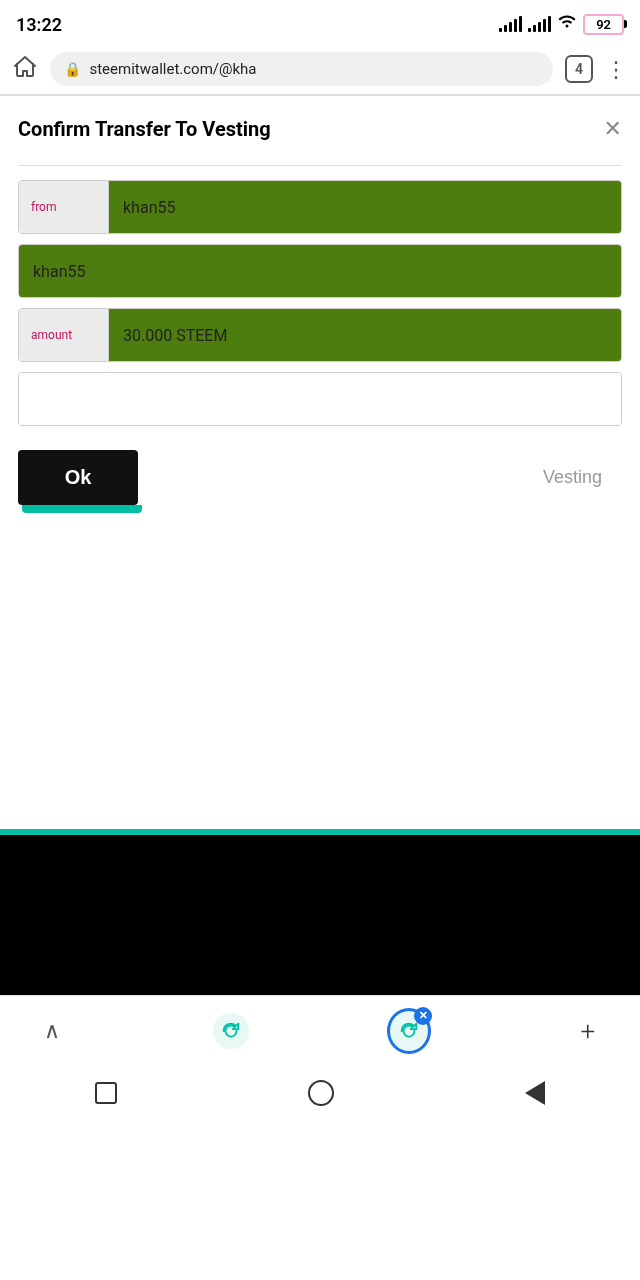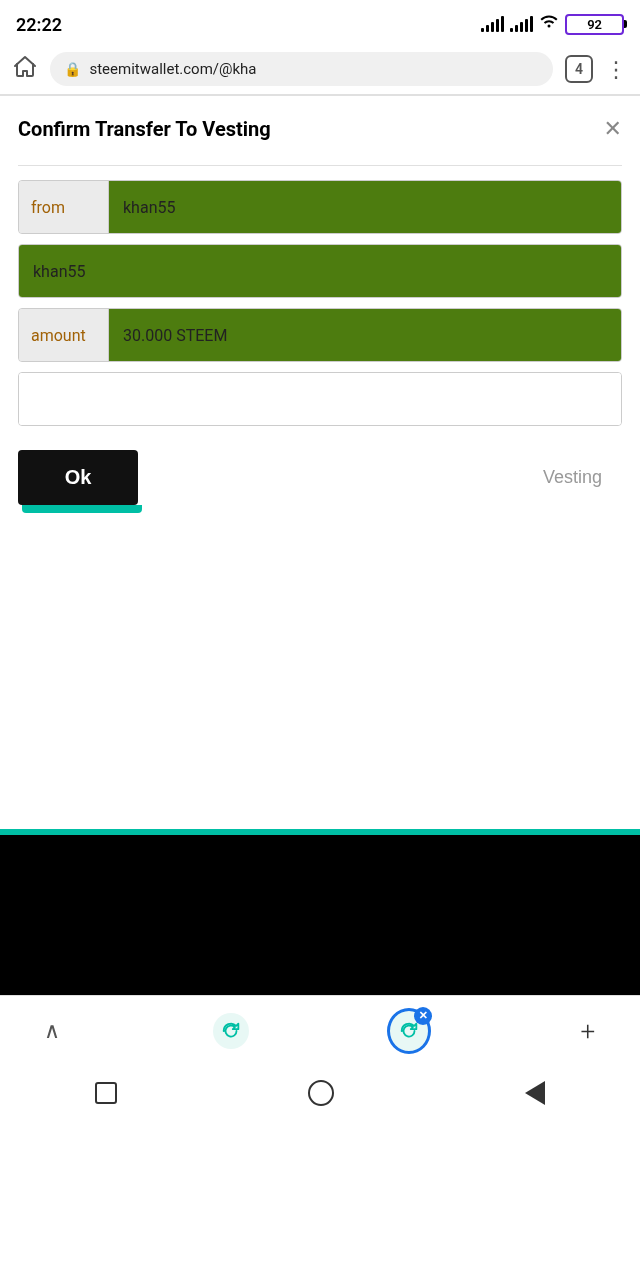--- a/index.html
+++ b/index.html
@@ -41,23 +41,23 @@
       background: #000;
       width: 3px;
       border-radius: 1px;
     }
     .battery-icon {
       display: inline-flex;
       align-items: center;
       gap: 1px;
       font-size: 13px;
       font-weight: 600;
-      border: 2px solid #6d28d9;
+      border: 2px solid #f9a8d4;
       border-radius: 4px;
-      padding: 1px 20px;
+      padding: 1px 11px;
       position: relative;
       text-align: right;
     }
     .battery-icon::after {
       content: '';
       width: 3px;
       height: 8px;
       background: #000;
       border-radius: 0 2px 2px 0;
       position: absolute;
@@ -156,22 +156,22 @@
       border: 1px solid #ccc;
       border-radius: 4px;
       margin-bottom: 10px;
       background: #f5f5f5;
       overflow: hidden;
       min-height: 54px;
     }
     .field-label {
       min-width: 90px;
       padding: 14px 12px;
-      font-size: 16px;
-      color: #a16207;
+      font-size: 12px;
+      color: #be185d;
       background: #ebebeb;
       display: flex;
       align-items: center;
       border-right: 1px solid #ccc;
     }
     .field-value {
       flex: 1;
       padding: 14px 14px;
       font-size: 16px;
       color: #222;
@@ -335,21 +335,21 @@
       height: 0;
       border-top: 12px solid transparent;
       border-bottom: 12px solid transparent;
       border-right: 20px solid #333;
     }
   </style>
 </head>
 <body>
 
 <div class="status-bar">
-  <span class="status-time">22:22</span>
+  <span class="status-time">13:22</span>
   <div class="status-icons">
 
     <div class="signal-bars">
       <span style="height:4px"></span>
       <span style="height:7px"></span>
       <span style="height:10px"></span>
       <span style="height:13px"></span>
       <span style="height:16px"></span>
     </div>
 

